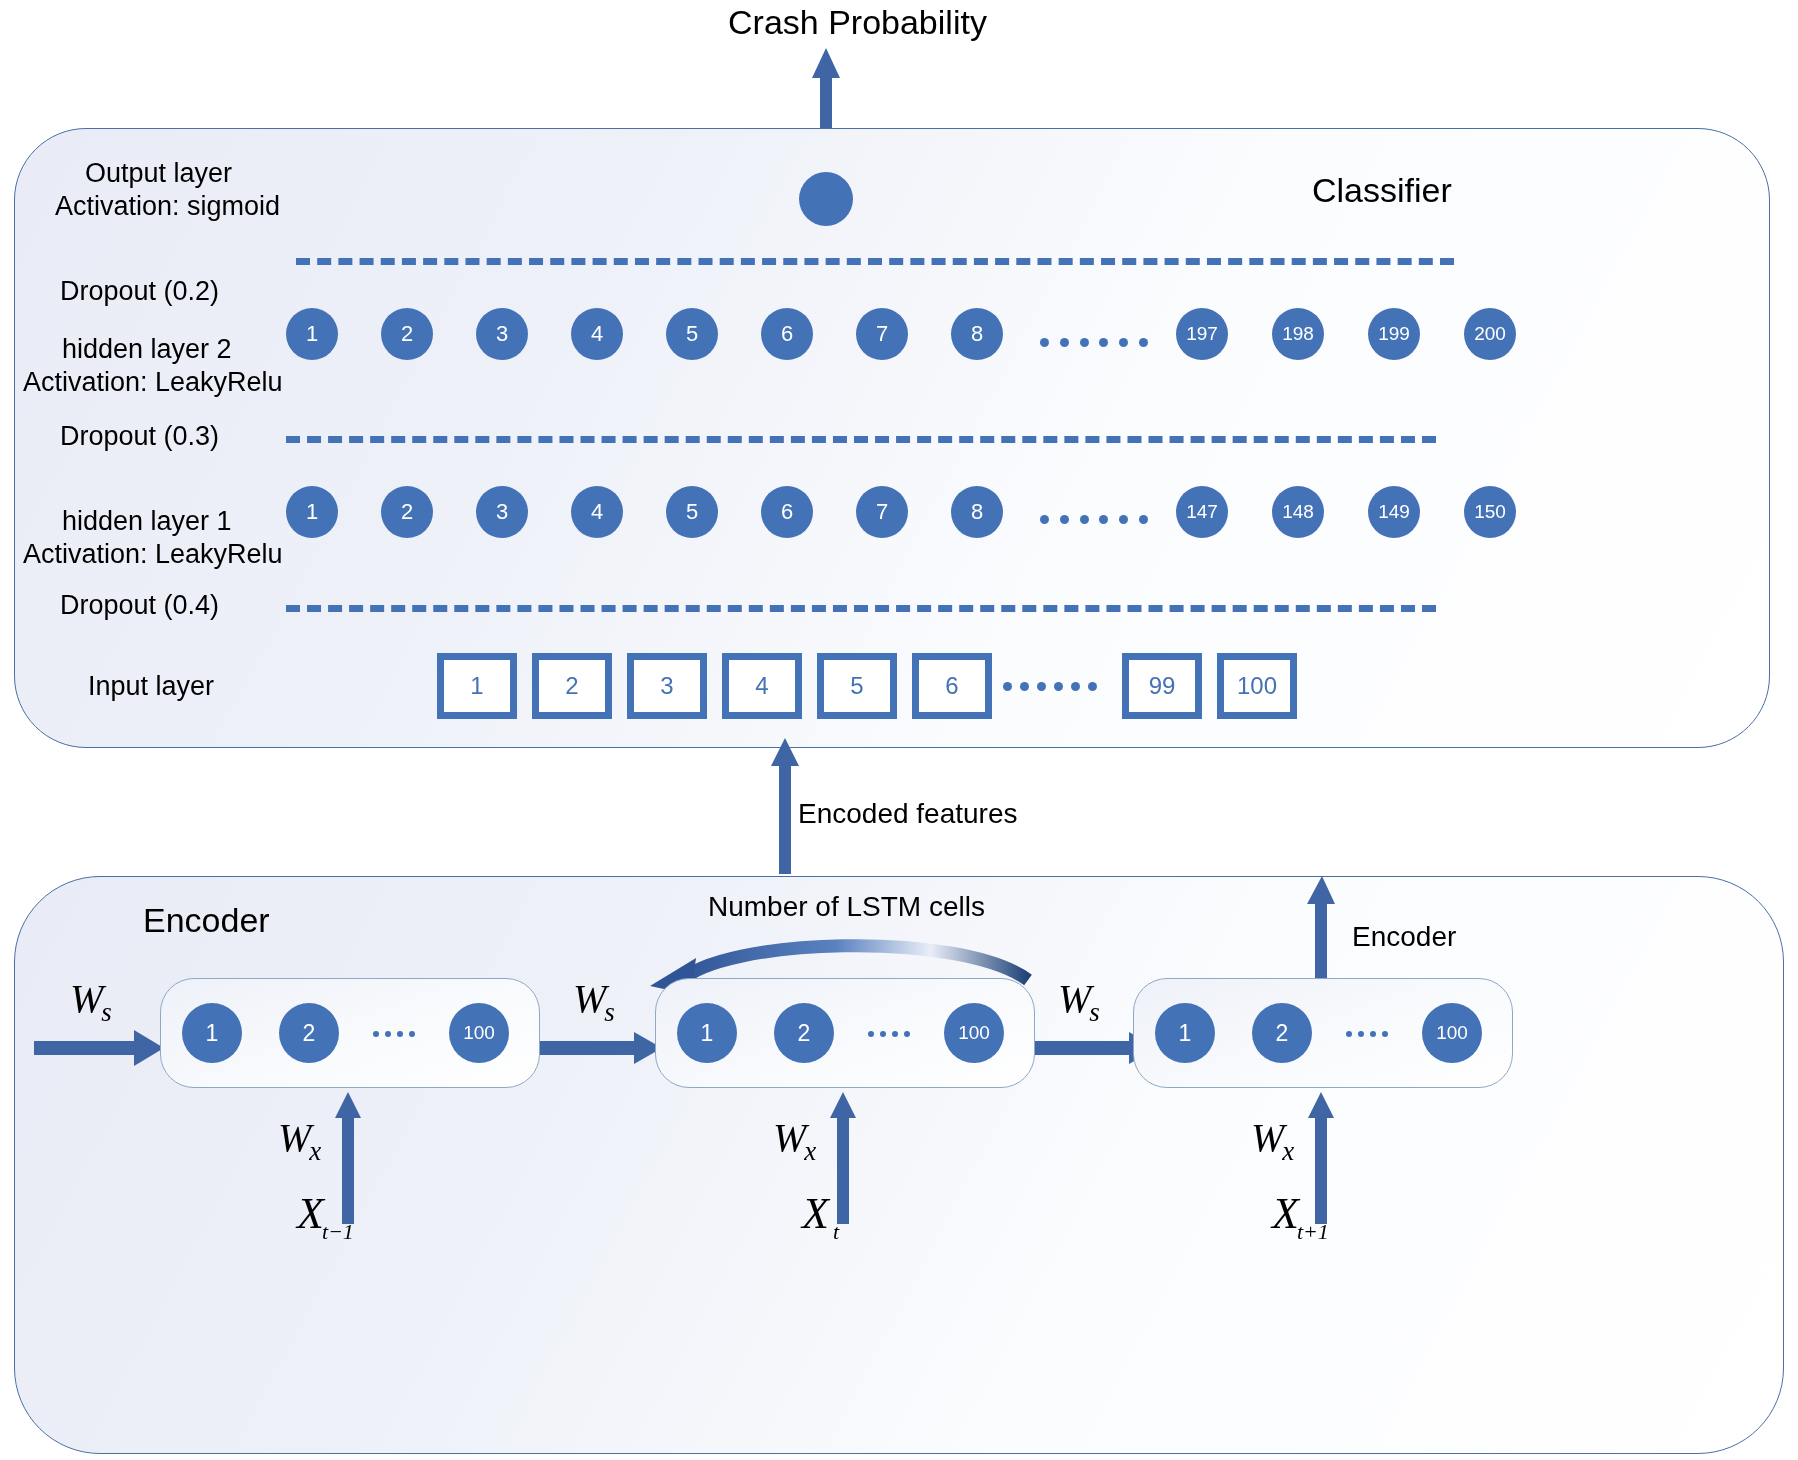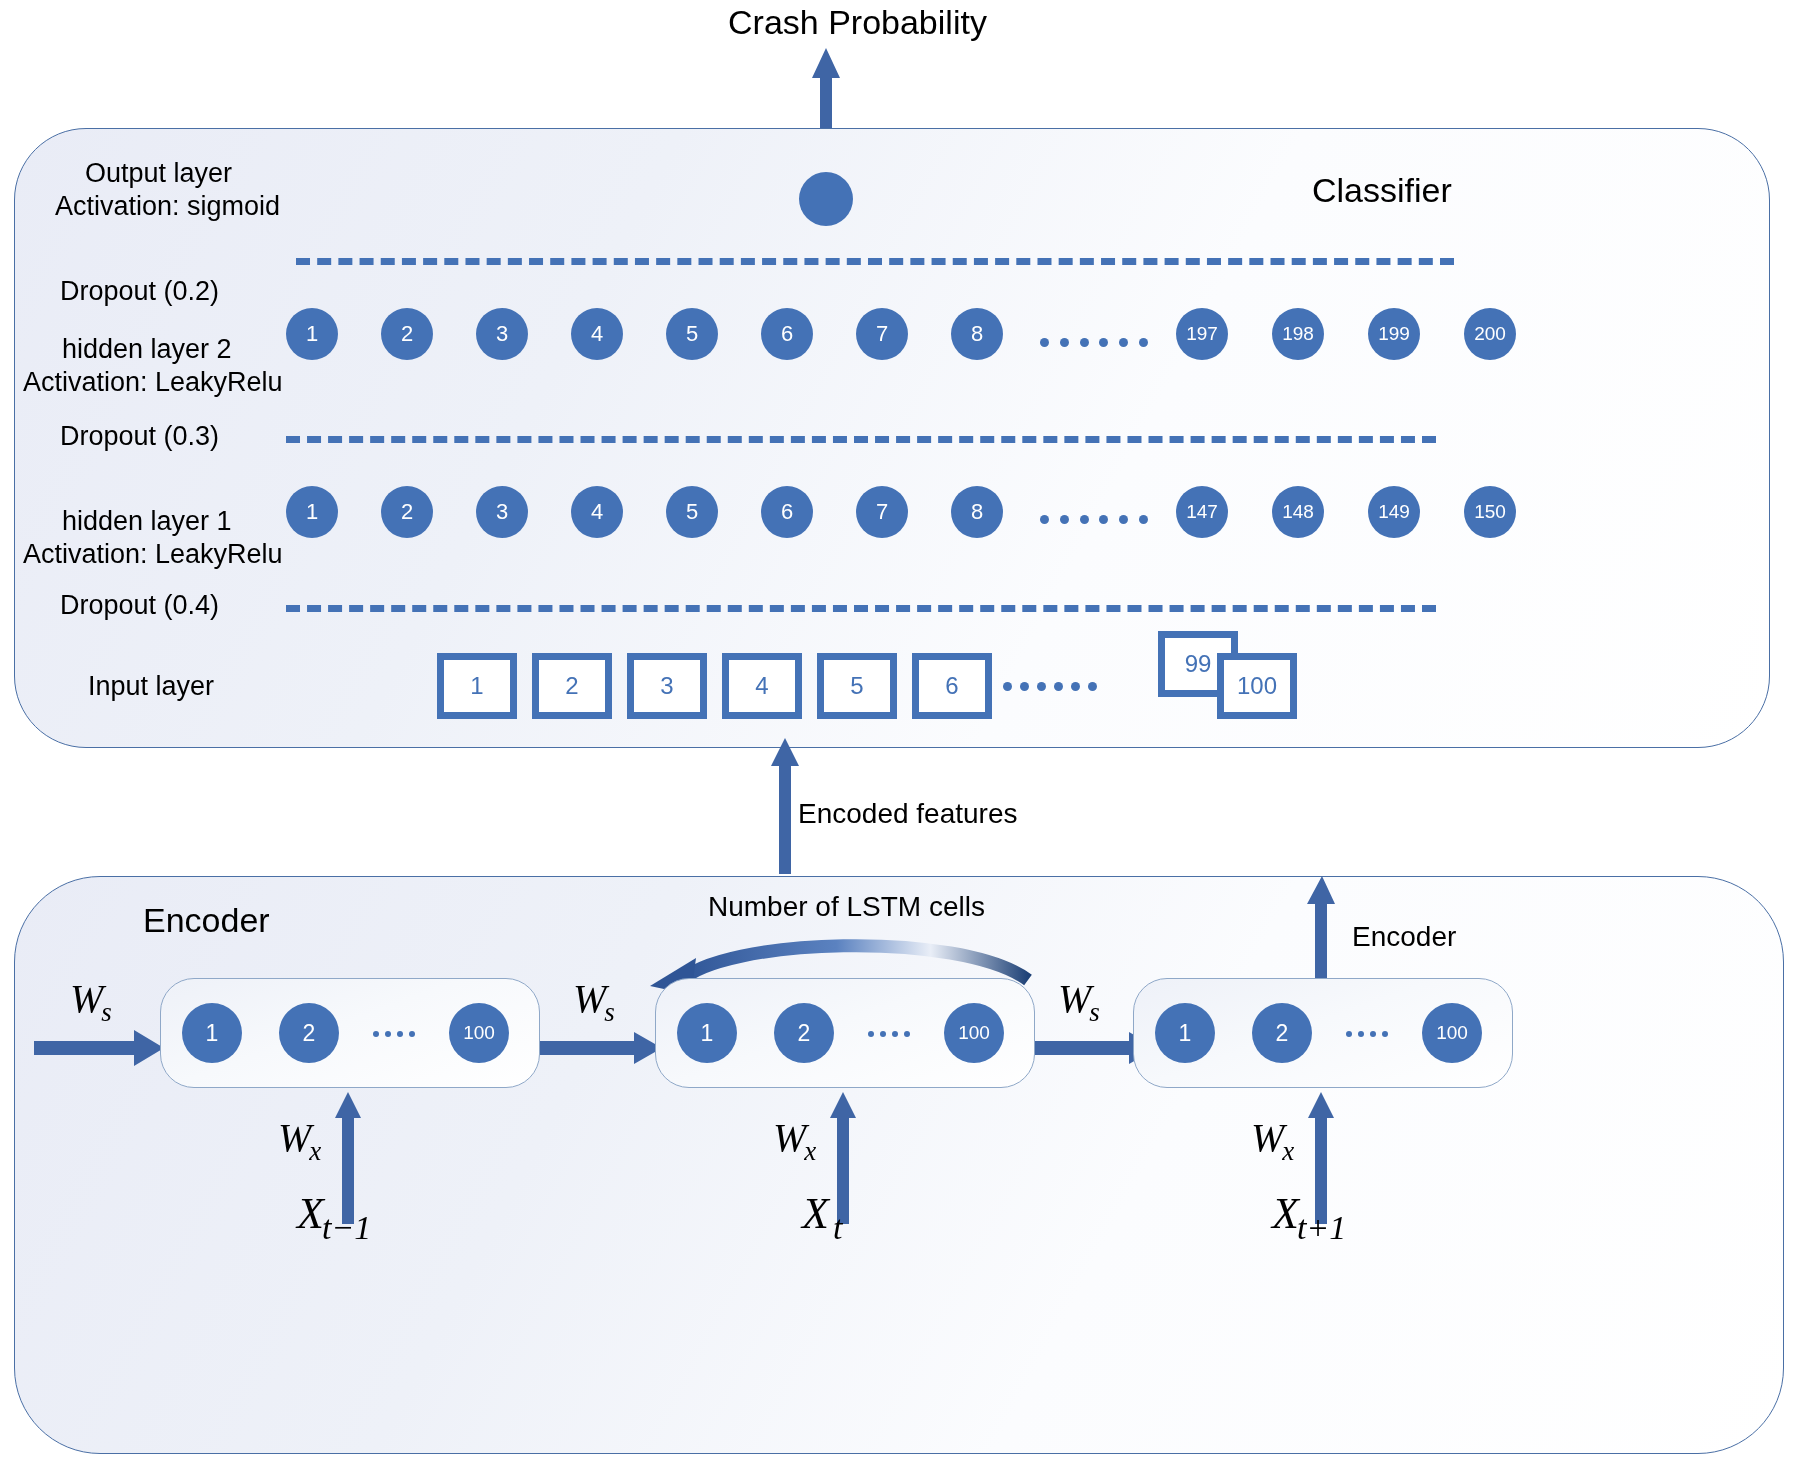--- a/index.html
+++ b/index.html
@@ -128,21 +128,21 @@
     white-space: nowrap;
   }
   .math .v { font-size: 40px; }
   .math .sub {
     font-size: 27px;
     position: relative;
     top: 9px;
     left: -2px;
   }
   .math.xlab .v { font-size: 44px; }
-  .math.xlab .sub { font-size: 34px; top: 11px; }
+  .math.xlab .sub { font-size: 22px; top: 11px; }
 </style>
 </head>
 <body>
 
 <div class="stage">
 
   <div class="txt t-big" style="left:728px; top:2px;">Crash Probability</div>
 
   <div class="arrow" style="left:806px; top:48px;">
     <svg width="40" height="145" viewBox="0 0 40 145">
@@ -235,21 +235,21 @@
     </div>
   <div class="dots big" style="left:1003px; top:681px; width:94px; height:10px;">
     <i></i>
       <i></i>
       <i></i>
       <i></i>
       <i></i>
       <i></i>
   </div>
   <div id="in-right">
-      <div class="ibox" style="left: 1122px; top: 631px; margin-left: 36px;">99</div>
+      <div class="ibox" style="left: 1122px; top: 653px;">99</div>
       <div class="ibox" style="left: 1217px; top: 653px;">100</div>
     </div>
 
   <div class="arrow" style="left:765px; top:738px;">
     <svg width="40" height="136" viewBox="0 0 40 136">
       <polygon points="20,0 34,28 26,28 26,136 14,136 14,28 6,28" fill="#3f65a5"></polygon>
     </svg>
   </div>
   <div class="txt t-mid" style="left:798px; top:797px;">Encoded features</div>
 

